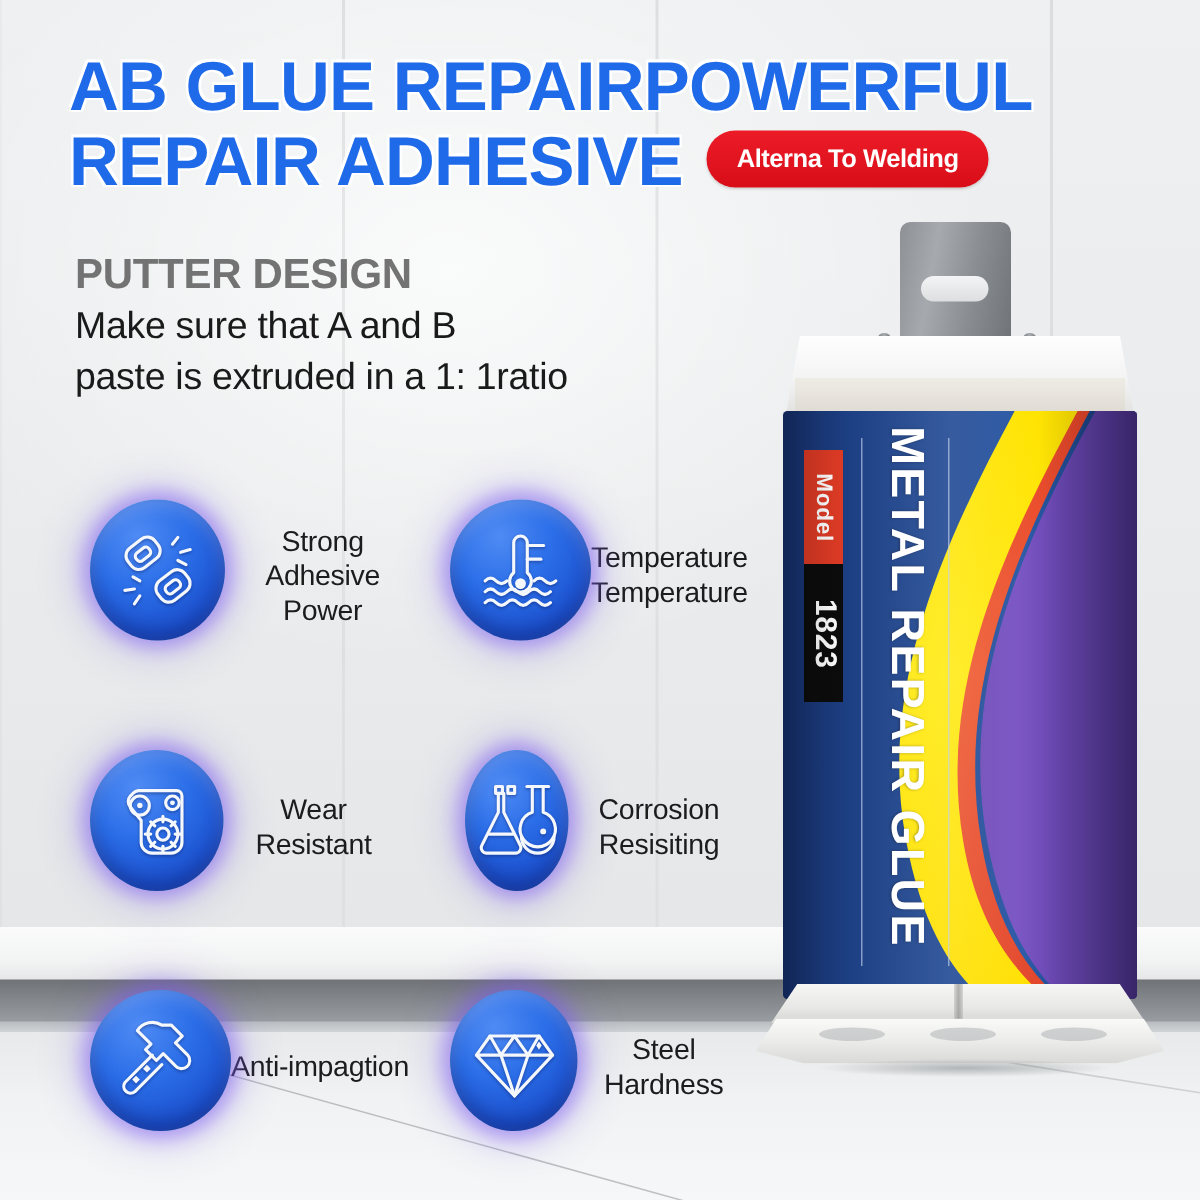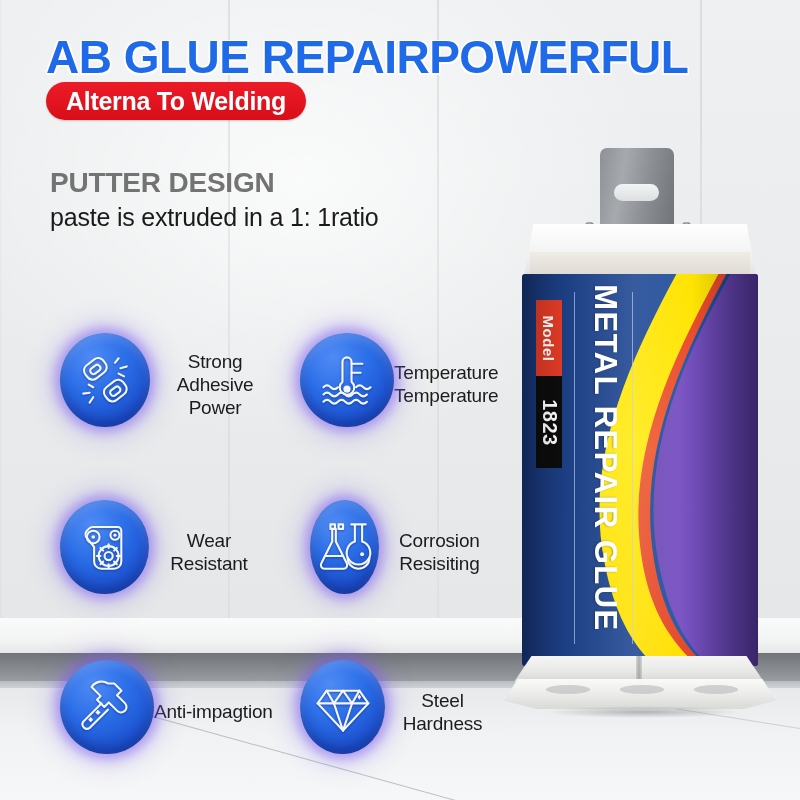--- a/index.html
+++ b/index.html
@@ -117,21 +117,21 @@
 
   .badge {
     display: inline-flex;
     align-items: center;
     justify-content: center;
     height: 38px;
     padding: 0 20px;
     border-radius: 19px;
     background: linear-gradient(180deg, #ec1c27 0%, #d80d18 100%);
     color: #ffffff;
-    font-size: 25px;
+    font-size: 17px;
     font-weight: bold;
     letter-spacing: -0.3px;
     white-space: nowrap;
     box-shadow: 0 1px 2px rgba(0,0,0,0.18);
     margin-bottom: 2px;
   }
 
   
   .subhead {
     position: absolute;
@@ -437,26 +437,28 @@
   <div class="baseboard-top"></div>
   <div class="baseboard-shadow"></div>
   <div class="baseboard-edge"></div>
   <div class="floor"></div>
   <div class="floor-grout-1"></div>
   <div class="floor-grout-2"></div>
 
   <div class="headline">
     <div class="headline-line">AB GLUE REPAIRPOWERFUL</div>
     <div class="headline-row2">
+      <div class="headline-line">REPAIR ADHESIVE</div>
       <div class="badge">Alterna To Welding</div>
     </div>
   </div>
 
   <div class="subhead">
     <div class="subhead-title">PUTTER DESIGN</div>
+    <div class="subhead-line">Make sure that A and B</div>
     <div class="subhead-line">paste is extruded in a 1: 1ratio</div>
   </div>
 
   <div class="features">
 
     <div class="feature-row feature-row-1">
       <div class="feature">
         <div class="icon-circle">
           <svg viewBox="0 0 64 64">
             <rect x="9" y="11" width="25" height="18" rx="7" transform="rotate(-38 21 20)"></rect>

